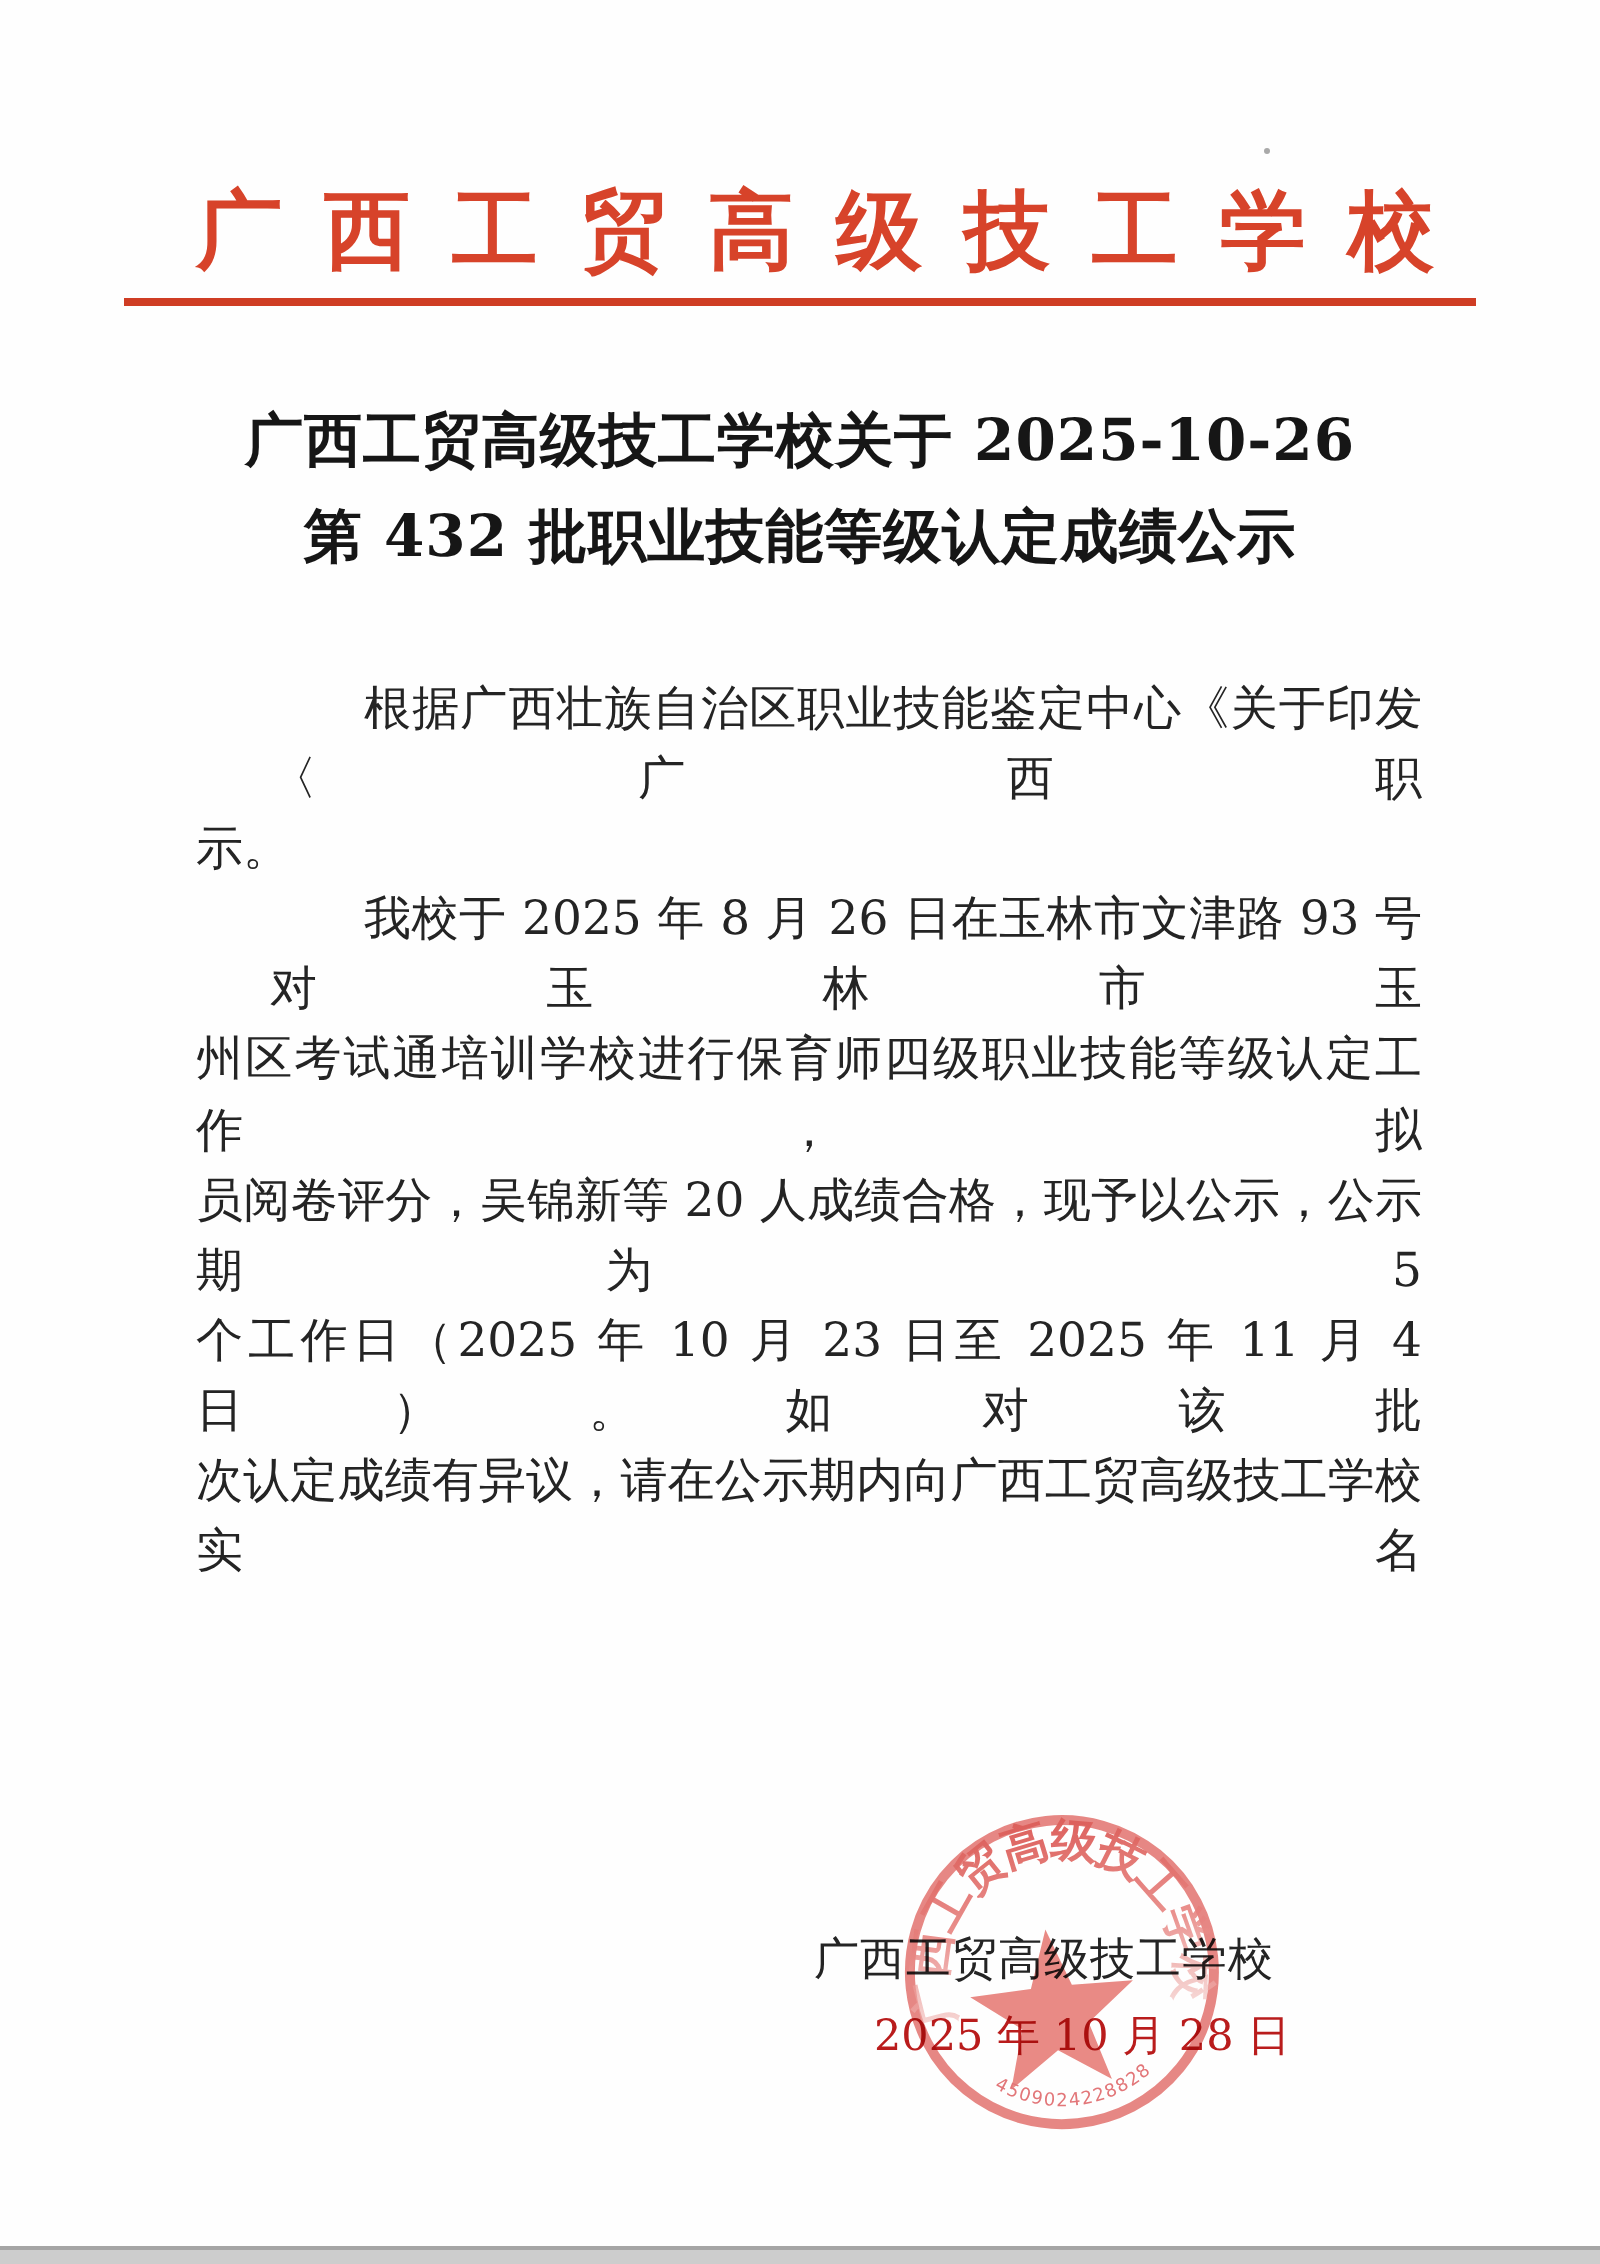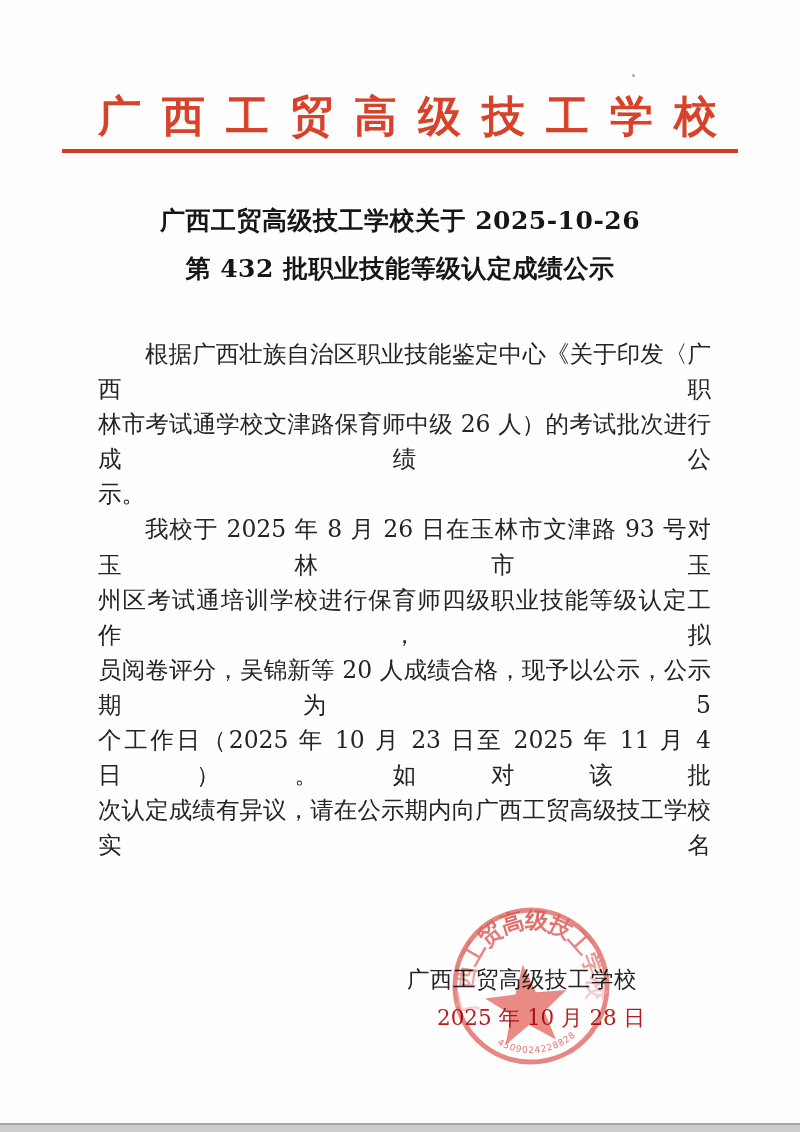--- a/index.html
+++ b/index.html
@@ -24,34 +24,34 @@
     position:absolute;top:149px;left:62px;width:676px;height:4px;
     background:#cf3d24;
   }
   .scan-speck{
     position:absolute;top:74px;left:632px;width:3px;height:3px;
     border-radius:50%;background:#a9a9a9;
   }
   
   .doc-title{
     position:absolute;top:197px;left:0;width:800px;
-    text-align:center;font-size:25px;font-weight:700;
+    text-align:center;font-size:29px;font-weight:700;
     line-height:47.5px;color:#161616;letter-spacing:0.5px;
   }
   
   .doc-body{
     position:absolute;top:337px;left:98px;width:613px;
     font-size:23.5px;line-height:35.1px;color:#242424;
   }
   .ln{
     text-align:justify;
     text-align-last:justify;
     white-space:normal;
   }
-  .ln.ind{ text-indent:47px; }
+  .ln.ind{ text-indent:47px;margin-left:37px; }
   .ln.end{ text-align-last:left; }
   
   .sig-org{
     position:absolute;top:964px;left:407px;
     font-size:22.5px;letter-spacing:0.5px;color:#242424;white-space:nowrap;
   }
   .sig-date{
     position:absolute;top:1003px;left:437px;
     font-size:21.5px;color:#b91c1c;white-space:nowrap;
   }
@@ -78,21 +78,20 @@
   <div class="red-rule"></div>
   <div class="scan-speck"></div>
 
   <div class="doc-title">
     <div>广西工贸高级技工学校关于 2025-10-26</div>
     <div>第 432 批职业技能等级认定成绩公示</div>
   </div>
 
   <div class="doc-body">
     <div class="ln ind">根据广西壮族自治区职业技能鉴定中心《关于印发〈广西职</div>
-    <div class="ln">林市考试通学校文津路保育师中级 26 人）的考试批次进行成绩公</div>
     <div class="ln end">示。</div>
 
     <div class="ln ind">我校于 2025 年 8 月 26 日在玉林市文津路 93 号对玉林市玉</div>
     <div class="ln">州区考试通培训学校进行保育师四级职业技能等级认定工作，拟</div>
     <div class="ln">员阅卷评分，吴锦新等 20 人成绩合格，现予以公示，公示期为 5</div>
     <div class="ln">个工作日（2025 年 10 月 23 日至 2025 年 11 月 4 日）。如对该批</div>
     <div class="ln">次认定成绩有异议，请在公示期内向广西工贸高级技工学校实名</div>
 
   </div>
 

